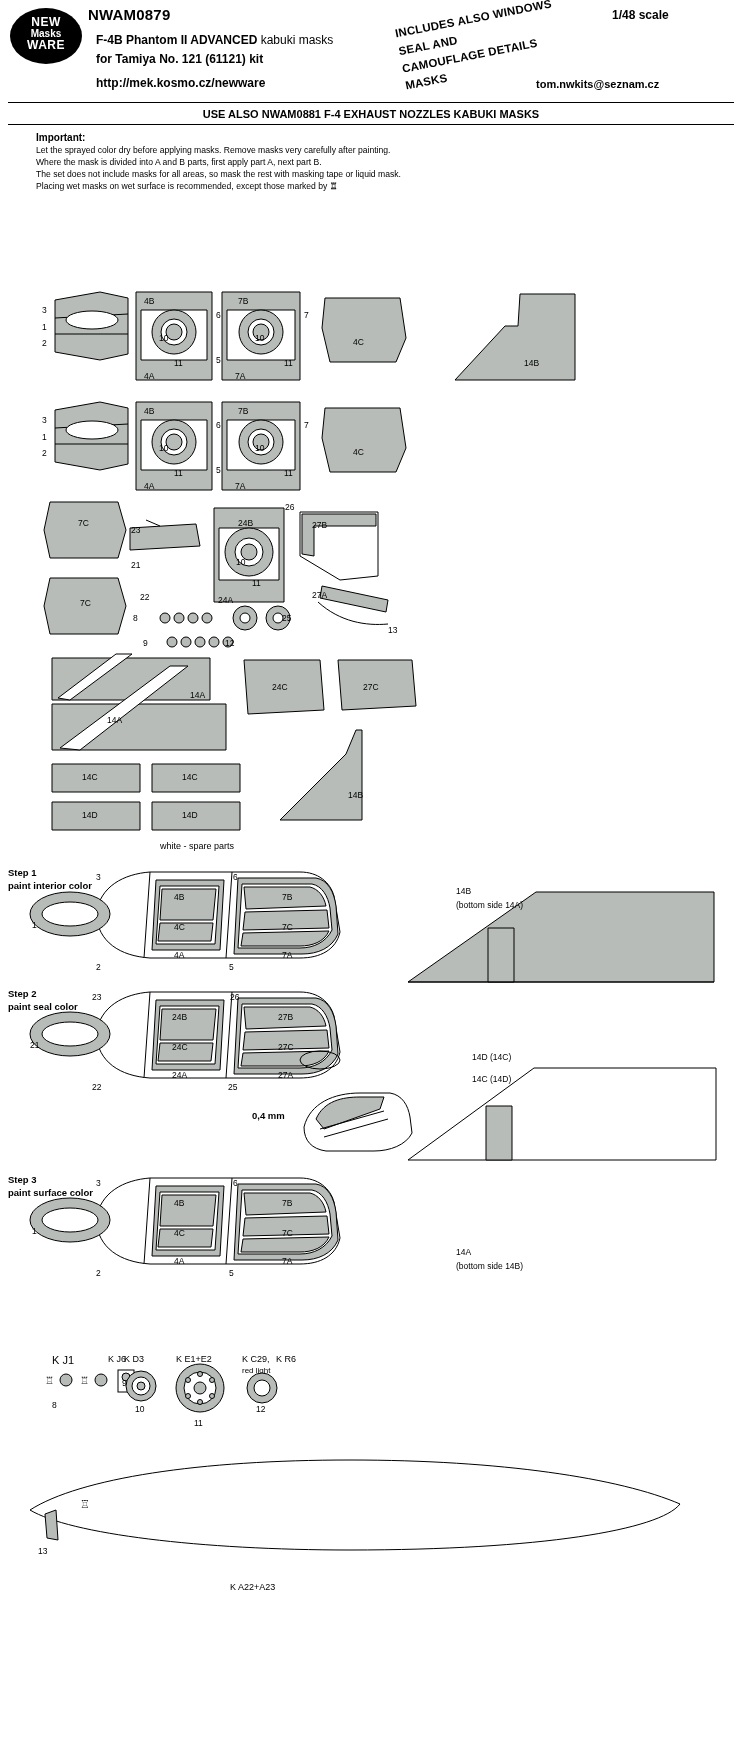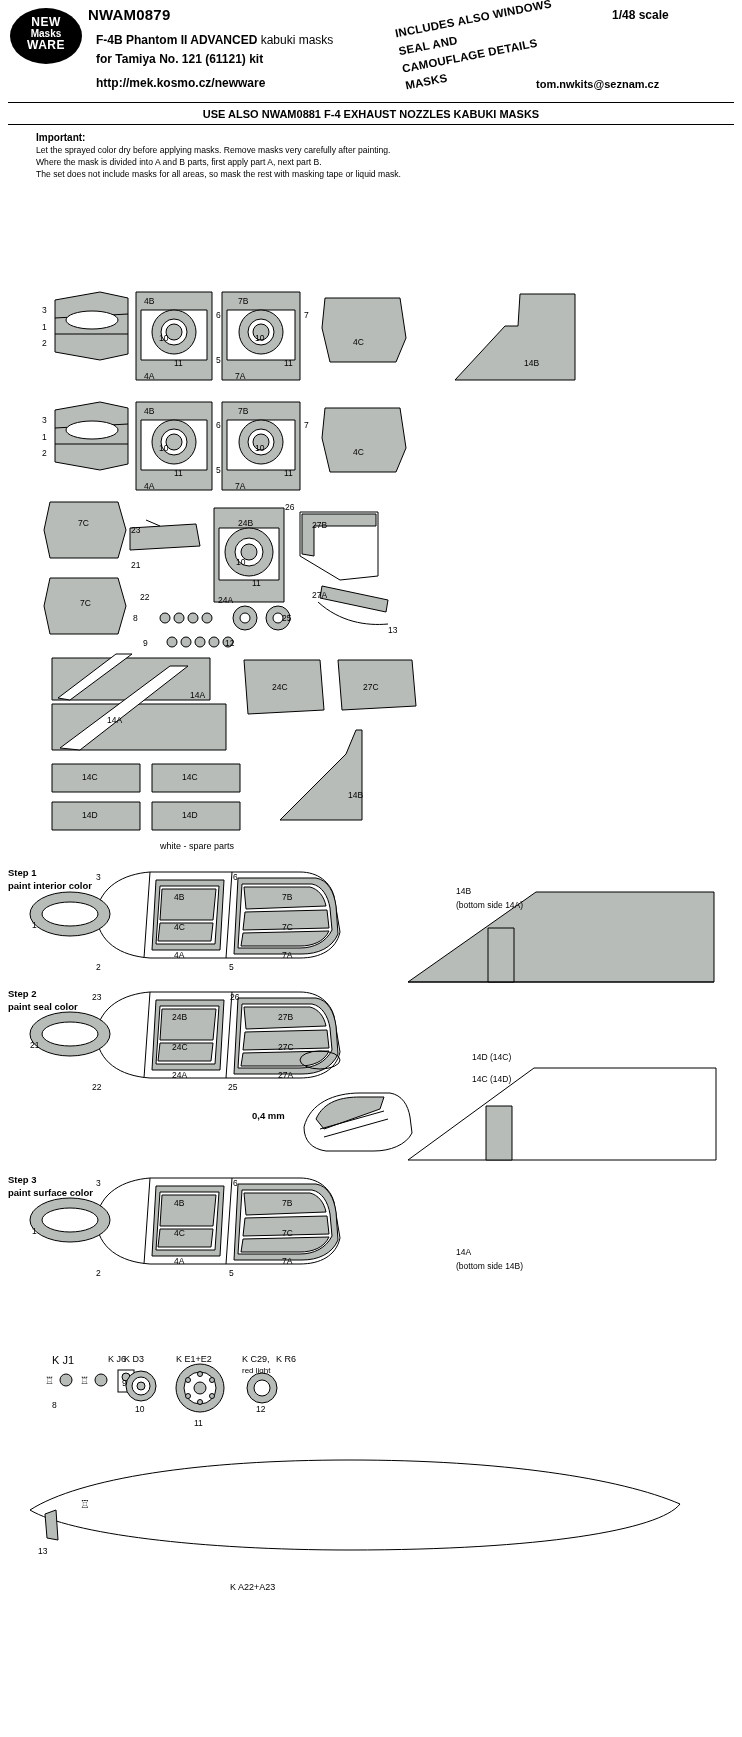--- a/index.html
+++ b/index.html
@@ -102,20 +102,24 @@
     <div class="header-rule"></div>
     <div class="banner">USE ALSO NWAM0881 F-4 EXHAUST NOZZLES KABUKI MASKS</div>
     <div class="banner-rule"></div>
   </div>
 
   <div class="important">
     <div class="hd">Important:</div>
     <p>Let the sprayed color dry before applying masks. Remove masks very carefully after painting.</p>
     <p>Where the mask is divided into A and B parts, first apply part A, next part B.</p>
     <p>The set does not include masks for all areas, so mask the rest with masking tape or liquid mask.</p>
+    <p>
+      <span>Placing wet masks on wet surface is recommended, except those marked by</span>
+      <span style="font-weight:bold;">♖</span>
+    </p>
   </div>
 
   <svg width="742" height="600" style="top:280px;">
 
     <path class="s-fill" d="M55,20 L100,12 L128,18 L128,74 L100,80 L55,72 Z"></path>
     <path class="s-none" d="M55,38 L128,34 M55,54 L128,54"></path>
     <ellipse class="s-white" cx="92" cy="40" rx="26" ry="9"></ellipse>
 
     <path class="s-fill" d="M136,12 L212,12 L212,100 L136,100 Z"></path>
     <path class="s-white" d="M141,30 L207,30 L207,80 L141,80 Z"></path>

